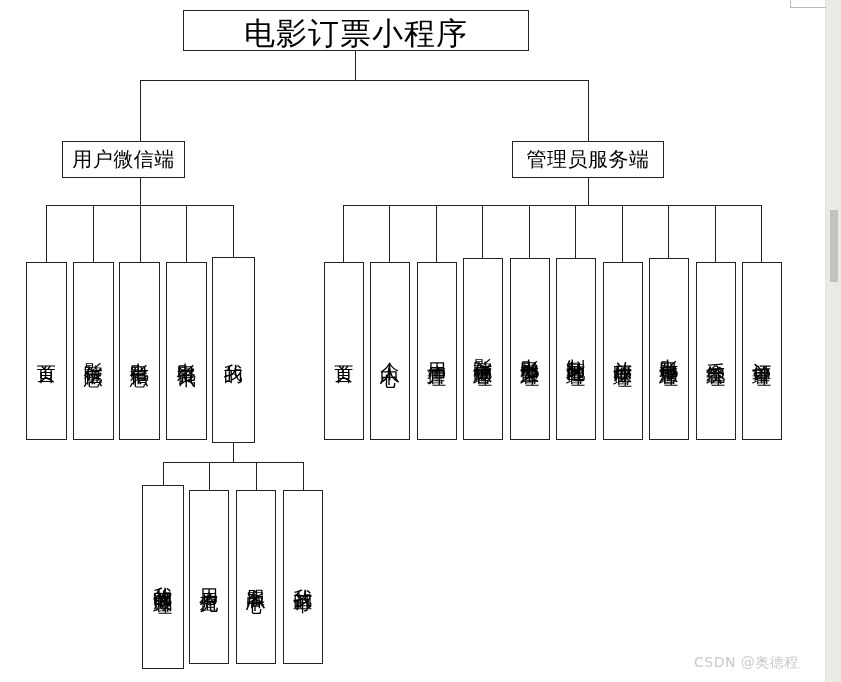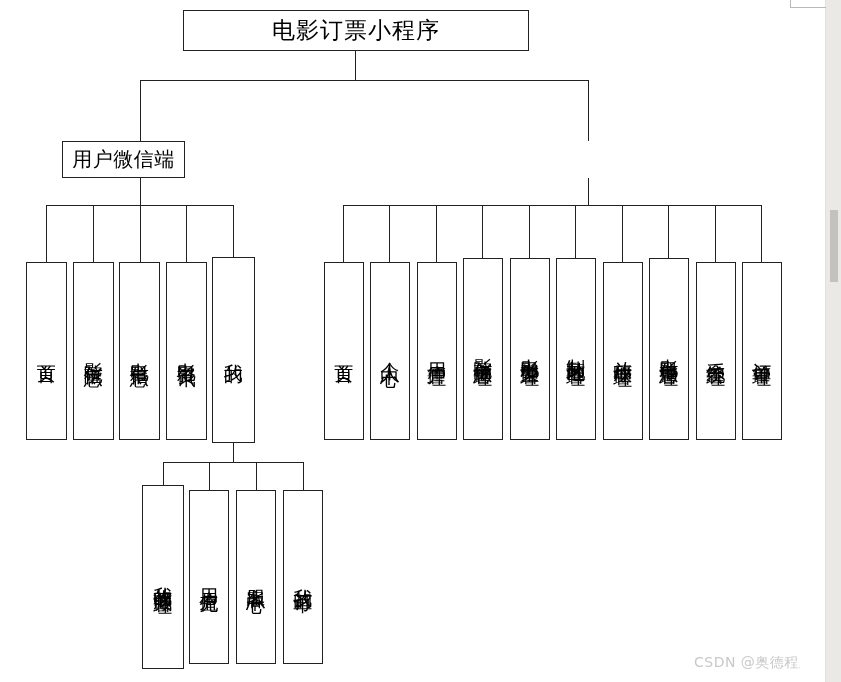--- a/index.html
+++ b/index.html
@@ -64,22 +64,23 @@
     border: 1px solid #222222;
     background: #ffffff;
     display: flex;
     align-items: center;
     justify-content: center;
     color: #000000;
     line-height: 1.02;
     text-align: center;
   }
   .node.root {
-    font-size: 23px;
+    font-size: 31px;
     letter-spacing: 1px;
+    align-items: flex-end;
   }
   .node.level2 {
     font-size: 20px;
     letter-spacing: 0.5px;
   }
   .node.vertical {
     writing-mode: vertical-rl;
     text-orientation: upright;
     font-size: 19px;
     letter-spacing: 2px;
@@ -117,20 +118,23 @@
 
   <div class="vline" style="left:355px; top:51px; height:29px;"></div>
   <div class="hline" style="left:140px; top:80px; width:449px;"></div>
   <div class="vline" style="left:140px; top:80px; height:61px;"></div>
   <div class="vline" style="left:588px; top:80px; height:61px;"></div>
 
   <div class="node level2" style="left:62px; top:141px; width:123px; height:37px;">
     <span>用户微信端</span>
   </div>
 
+  <div class="node level2" style="left:512px; top:141px; width:152px; height:37px;">
+    <span>管理员服务端</span>
+  </div>
 
   <div class="vline" style="left:140px; top:178px; height:27px;"></div>
   <div class="hline" style="left:46px; top:205px; width:187px;"></div>
   <div class="vline" style="left:46px; top:205px; height:57px;"></div>
   <div class="vline" style="left:93px; top:205px; height:57px;"></div>
   <div class="vline" style="left:140px; top:205px; height:57px;"></div>
   <div class="vline" style="left:186px; top:205px; height:57px;"></div>
   <div class="vline" style="left:233px; top:205px; height:52px;"></div>
 
   <div class="node vertical" style="left:26px; top:262px; width:41px; height:178px;">

